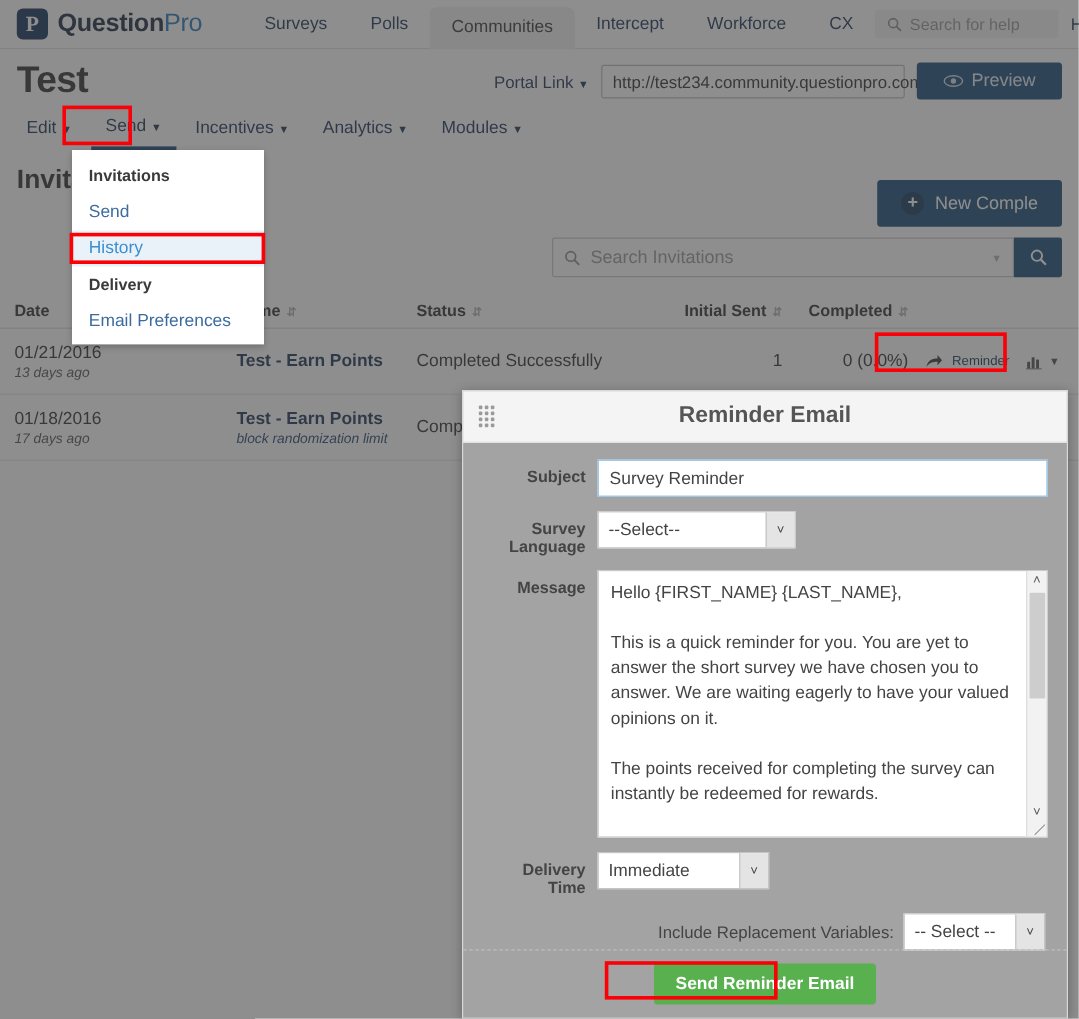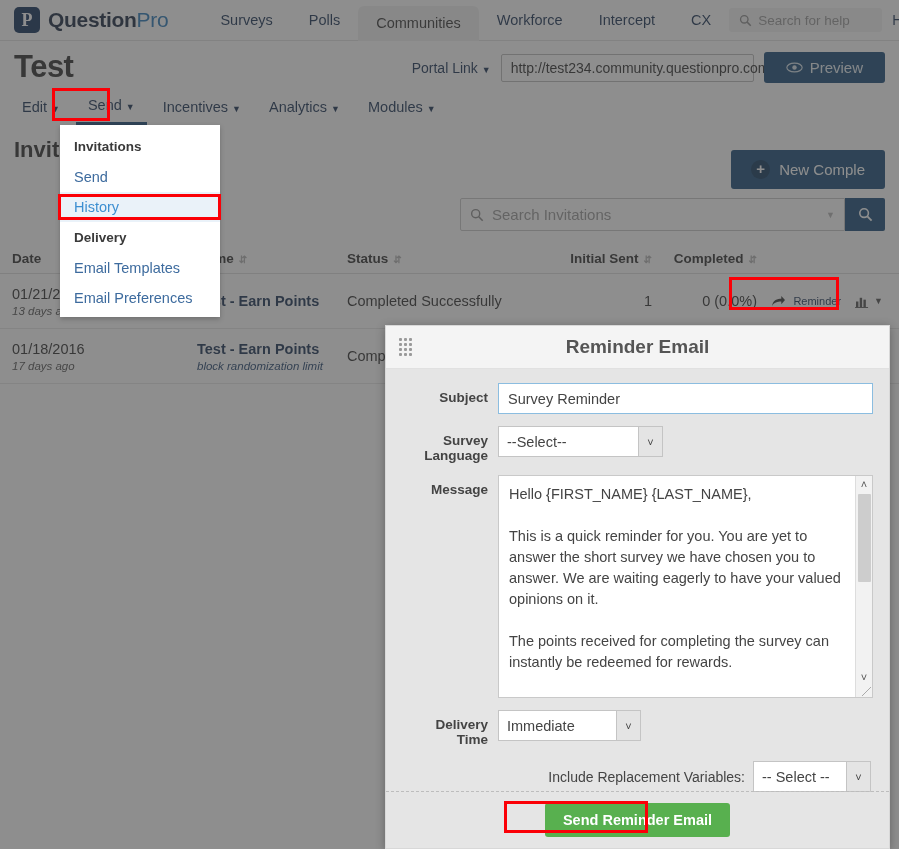--- a/index.html
+++ b/index.html
@@ -125,21 +125,21 @@
   .dd-group { font-size:13.5px; font-weight:bold; color:#3a3a3a; padding:8px 14px 8px 14px; }
   .dd-item { font-size:14.5px; color:#3d6b9e; padding:7px 14px; cursor:pointer; }
   .dd-item.hl { background:#eaf2f9; color:#3d8fd1; }
 
   
   .redbox { position:absolute; border:3px solid #fb0007; z-index:60; pointer-events:none; }
 
   
   .modal {
     position:absolute; left:385px; top:325px; width:505px; height:524px;
-    background:#e5e5e5; border:1px solid #d8d8d8; box-shadow:0 2px 9px rgba(0,0,0,0.3); z-index:50;
+    background:#a3a3a3; border:1px solid #d8d8d8; box-shadow:0 2px 9px rgba(0,0,0,0.3); z-index:50;
   }
   .modal-head {
     height:43px; background:#f4f4f4; border-bottom:1px solid #e1e1e1;
     display:flex; align-items:center; position:relative;
   }
   .grip { position:absolute; left:13px; top:12px; width:13px; display:grid;
     grid-template-columns:repeat(3,1fr); gap:2px; cursor:move; }
   .grip i { width:3px; height:3px; background:#9a9a9a; display:block; border-radius:1px; }
   .modal-title { width:100%; text-align:center; font-size:19px; font-weight:bold; color:#555; }
 
@@ -194,22 +194,22 @@
 
   <div class="topnav">
     <div class="brand">
       <div class="brand-logo">P</div>
       <div class="brand-text"><span>Question</span><span class="pro">Pro</span></div>
     </div>
     <div class="navtabs">
       <div class="navtab">Surveys</div>
       <div class="navtab">Polls</div>
       <div class="navtab active">Communities</div>
+      <div class="navtab">Intercept</div>
       <div class="navtab">Workforce</div>
-      <div class="navtab">Intercept</div>
       <div class="navtab">CX</div>
     </div>
     <div class="nav-right">
       <div class="searchhelp">
         <svg width="13" height="13" viewBox="0 0 16 16">
             <circle cx="6.5" cy="6.5" r="4.6" fill="none" stroke="#8e8e8e" stroke-width="1.6"></circle>
             <line x1="10" y1="10" x2="14.5" y2="14.5" stroke="#8e8e8e" stroke-width="1.8"></line>
           </svg>
         <span>Search for help</span>
       </div>
@@ -322,21 +322,20 @@
   </div>
 </div>
 
 <div id="backdrop"></div>
 
 <div class="dropdown">
   <div class="dd-group">Invitations</div>
   <div class="dd-item">Send</div>
   <div class="dd-item hl">History</div>
   <div class="dd-group">Delivery</div>
-  <div class="dd-item">Email Templates</div>
   <div class="dd-item">Email Preferences</div>
 </div>
 
 <div class="redbox" style="left:52px; top:88px; width:58px; height:33px;"></div>
 <div class="redbox" style="left:58px; top:194px; width:163px; height:26px;"></div>
 <div class="redbox" style="left:729px; top:277px; width:110px; height:33px;"></div>
 <div class="redbox" style="left:504px; top:801px; width:144px; height:32px; z-index:70;"></div>
 
 <div class="modal">
   <div class="modal-head">

